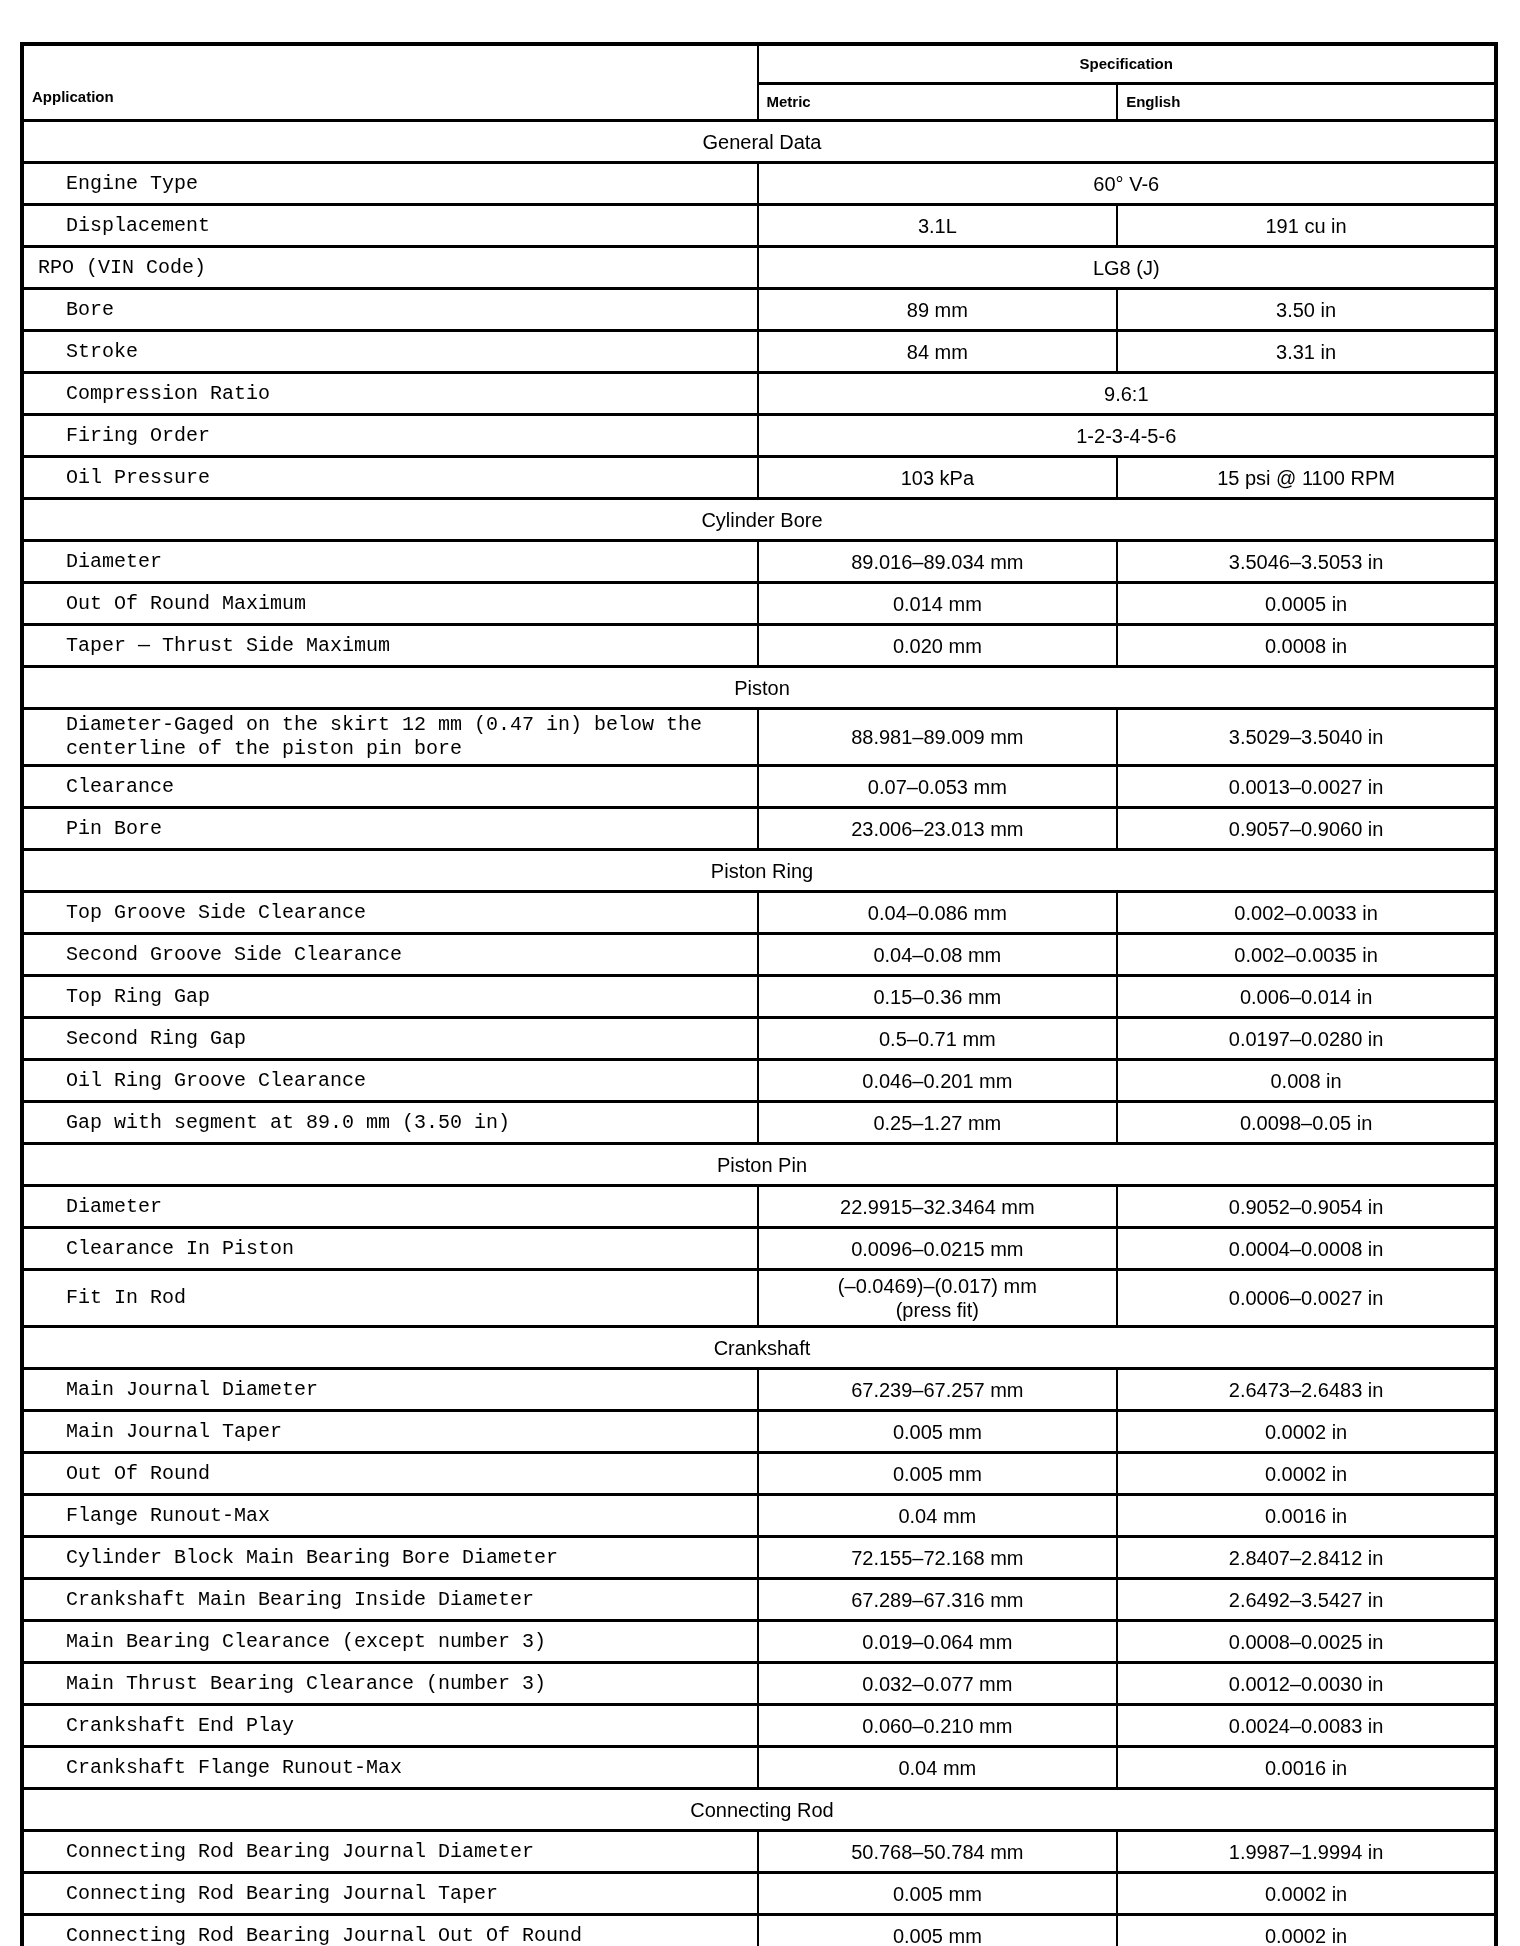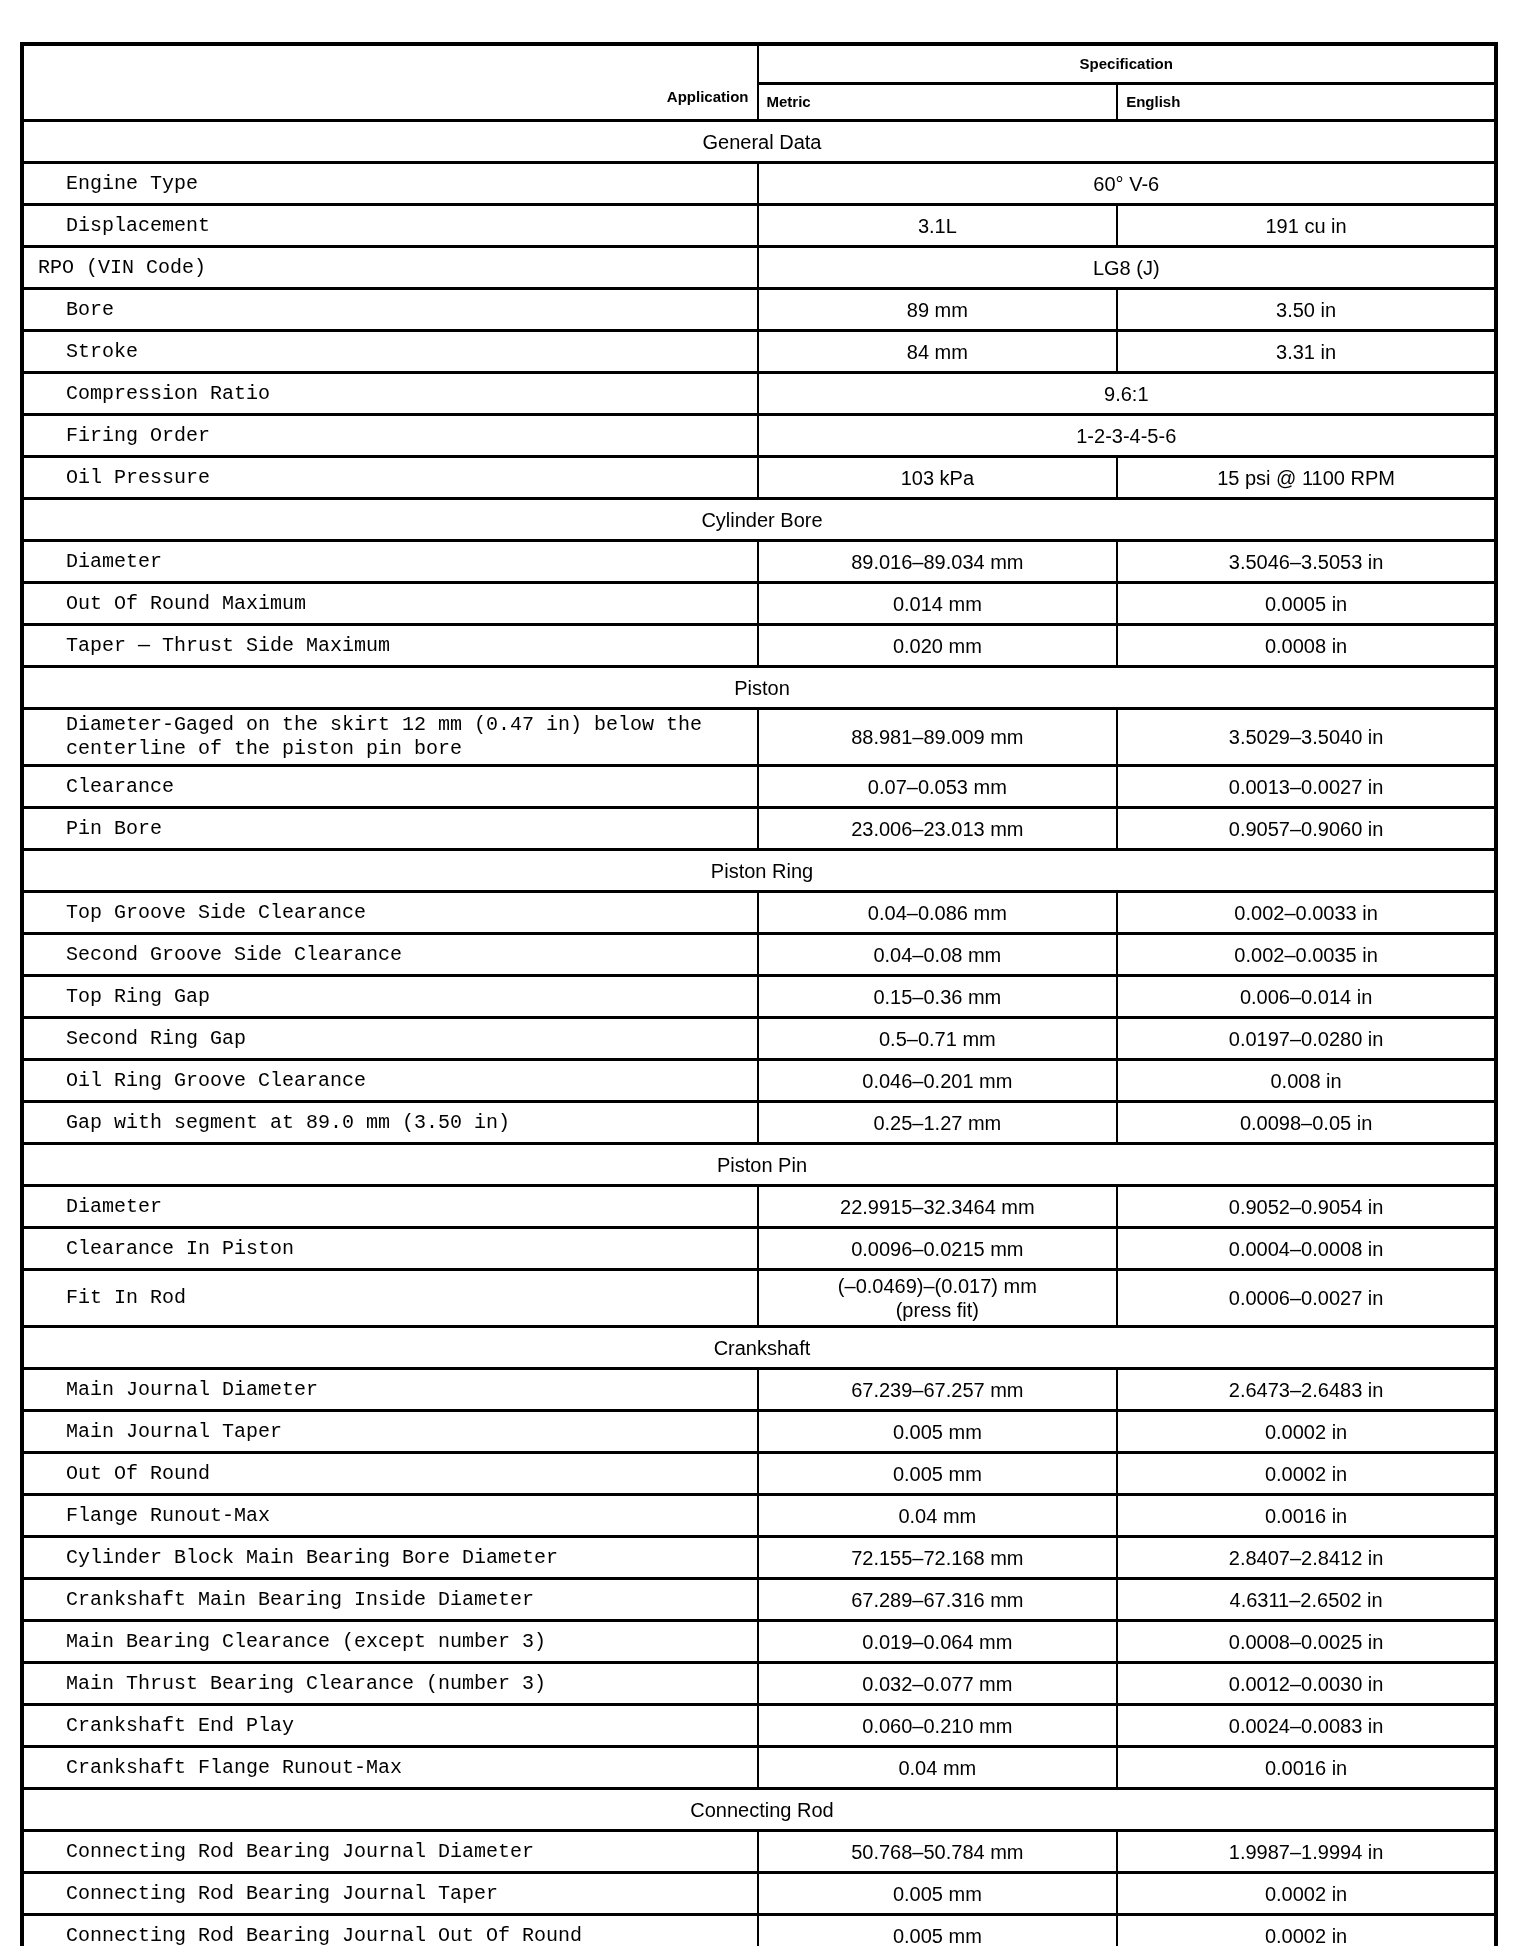--- a/index.html
+++ b/index.html
@@ -35,21 +35,21 @@
     border-bottom: 3px solid #000000;
     font-size: 20px;
     line-height: 24px;
     color: #000000;
     padding: 3px 8px;
     overflow: hidden;
   }
   th { font-weight: 700; font-size: 15px; }
 
   th.app-h {
-    text-align: right;
+    text-align: left;
     vertical-align: bottom;
     padding-bottom: 10px;
   }
   th.spec-h {
     text-align: center;
     height: 30px;
     vertical-align: middle;
   }
   th.sub-h {
     text-align: left;
@@ -246,21 +246,21 @@
           <td class="cell value">0.0016 in</td>
         </tr>
         <tr>
           <td class="cell label indent">Cylinder Block Main Bearing Bore Diameter</td>
           <td class="cell value">72.155–72.168 mm</td>
           <td class="cell value">2.8407–2.8412 in</td>
         </tr>
         <tr>
           <td class="cell label indent">Crankshaft Main Bearing Inside Diameter</td>
           <td class="cell value">67.289–67.316 mm</td>
-          <td class="cell value">4.6311–2.6502 in</td>
+          <td class="cell value">2.6492–3.5427 in</td>
         </tr>
         <tr>
           <td class="cell label indent">Main Bearing Clearance (except number 3)</td>
           <td class="cell value">0.019–0.064 mm</td>
           <td class="cell value">0.0008–0.0025 in</td>
         </tr>
         <tr>
           <td class="cell label indent">Main Thrust Bearing Clearance (number 3)</td>
           <td class="cell value">0.032–0.077 mm</td>
           <td class="cell value">0.0012–0.0030 in</td>

